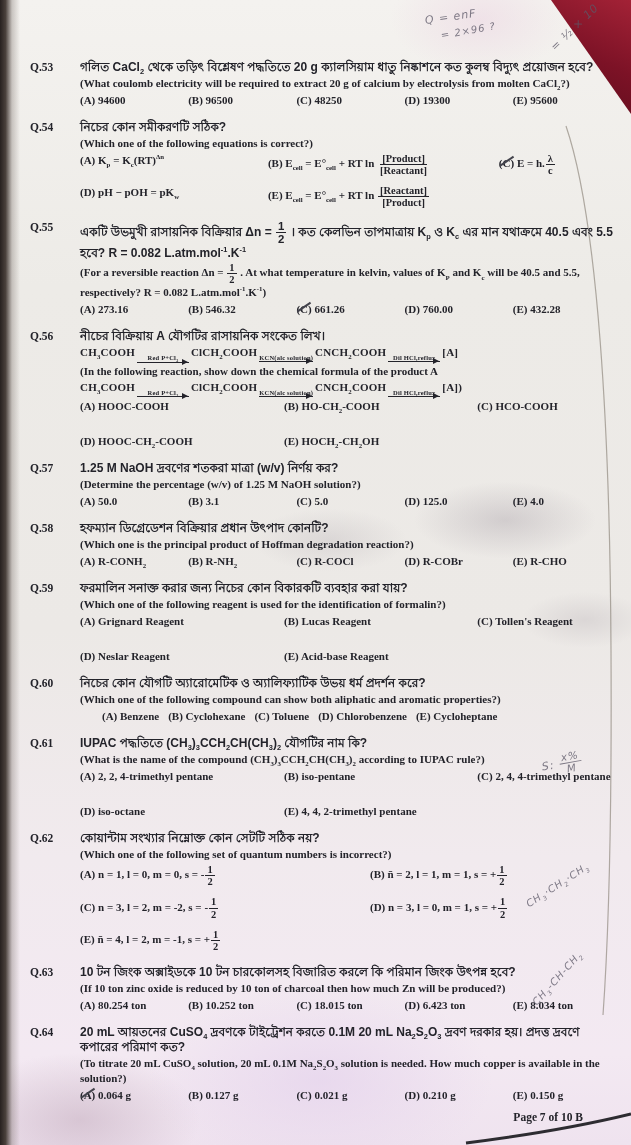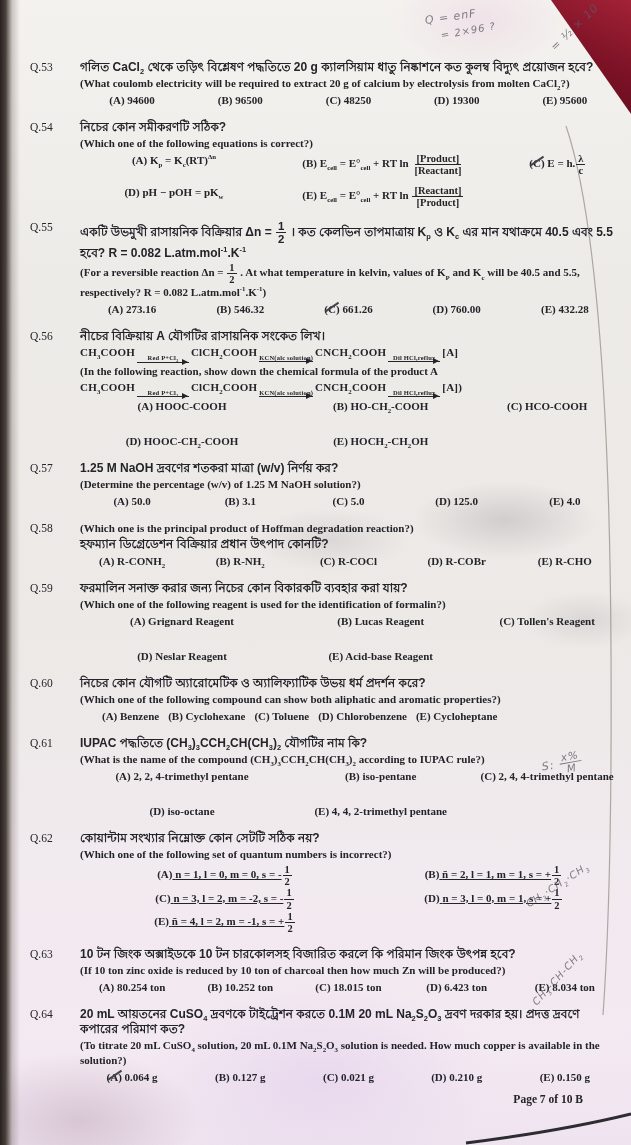--- a/index.html
+++ b/index.html
@@ -19,32 +19,32 @@
   
   .left-shadow{position:absolute;left:0;top:0;width:20px;height:100%;
     background:linear-gradient(90deg,#27211f 0%,#4a413c 28%,rgba(120,110,104,.35) 60%,transparent 100%);}
   .red-corner{position:absolute;right:0;top:0;width:80px;height:114px;
     clip-path:polygon(0 0,100% 0,100% 100%);
     background:linear-gradient(205deg,#a32236 0%,#7c1226 50%,#5c0c1c 100%);}
   svg.edges{position:absolute;inset:0;pointer-events:none;}
   
   .sheet{position:absolute;left:30px;right:14px;top:60px;}
   .q{display:grid;grid-template-columns:50px 1fr;margin-bottom:12px;}
-  .qnum{font-weight:400;font-size:11.5px;padding-top:1px;}
+  .qnum{font-weight:700;font-size:11.5px;padding-top:1px;}
   .qbody{font-size:11px;font-weight:700;line-height:15px;}
   .line{margin-bottom:1px;}
   .line.bn{font-family:Liberation Sans, sans-serif;font-weight:600;font-size:12px;line-height:15px;}
   .line.rxn{white-space:nowrap;letter-spacing:.2px;}
   .opts{margin-top:2px;}
   .cols5{display:grid;grid-template-columns:repeat(5,1fr);column-gap:4px;}
   .grid3{display:grid;grid-template-columns:38% 36% 26%;row-gap:20px;}
   .grid3b{display:grid;grid-template-columns:35% 43% 22%;row-gap:8px;align-items:start;}
-  .grid2{display:grid;grid-template-columns:54% 46%;text-decoration:underline;}
+  .grid2{display:grid;grid-template-columns:54% 46%;row-gap:9px;}
   .inline{display:flex;flex-wrap:wrap;gap:9px;margin-left:22px;}
-  .opt{white-space:nowrap;text-align:center;}
+  .opt{white-space:nowrap;}
   .olab{position:relative;display:inline-block;}
   .olab.mark::after{content:'';position:absolute;left:7px;top:-3px;width:1.7px;height:16px;
     background:#43434c;transform:rotate(56deg);}
   sub,sup{font-size:.62em;line-height:0;}
   .frac{display:inline-flex;flex-direction:column;align-items:center;vertical-align:middle;
     line-height:1.08;font-size:.95em;margin:0 1px;}
   .frac .num{border-bottom:1.2px solid #23232a;padding:0 2px;}
   .frac .den{padding:0 2px;}
   .rxn-ar{display:inline-flex;flex-direction:column;align-items:center;vertical-align:-3px;margin:0 2px;}
   .rxl{display:block;font-size:6.5px;line-height:7px;white-space:nowrap;transform:translateY(1px);}
@@ -171,22 +171,22 @@
             <span class="opt"><span class="olab">(B)</span> <span class="otext">3.1</span></span>
             <span class="opt"><span class="olab">(C)</span> <span class="otext">5.0</span></span>
             <span class="opt"><span class="olab">(D)</span> <span class="otext">125.0</span></span>
             <span class="opt"><span class="olab">(E)</span> <span class="otext">4.0</span></span>
           </div>
         </div>
       </div>
       <div class="q">
         <div class="qnum">Q.58</div>
         <div class="qbody">
+          <div class="line bn">হফম্যান ডিগ্রেডেশন বিক্রিয়ার প্রধান উৎপাদ কোনটি?</div>
           <div class="line en">(Which one is the principal product of Hoffman degradation reaction?)</div>
-          <div class="line bn">হফম্যান ডিগ্রেডেশন বিক্রিয়ার প্রধান উৎপাদ কোনটি?</div>
           <div class="opts cols5">
             <span class="opt"><span class="olab">(A)</span> <span class="otext">R-CONH<sub>2</sub></span></span>
             <span class="opt"><span class="olab">(B)</span> <span class="otext">R-NH<sub>2</sub></span></span>
             <span class="opt"><span class="olab">(C)</span> <span class="otext">R-COCl</span></span>
             <span class="opt"><span class="olab">(D)</span> <span class="otext">R-COBr</span></span>
             <span class="opt"><span class="olab">(E)</span> <span class="otext">R-CHO</span></span>
           </div>
         </div>
       </div>
       <div class="q">

